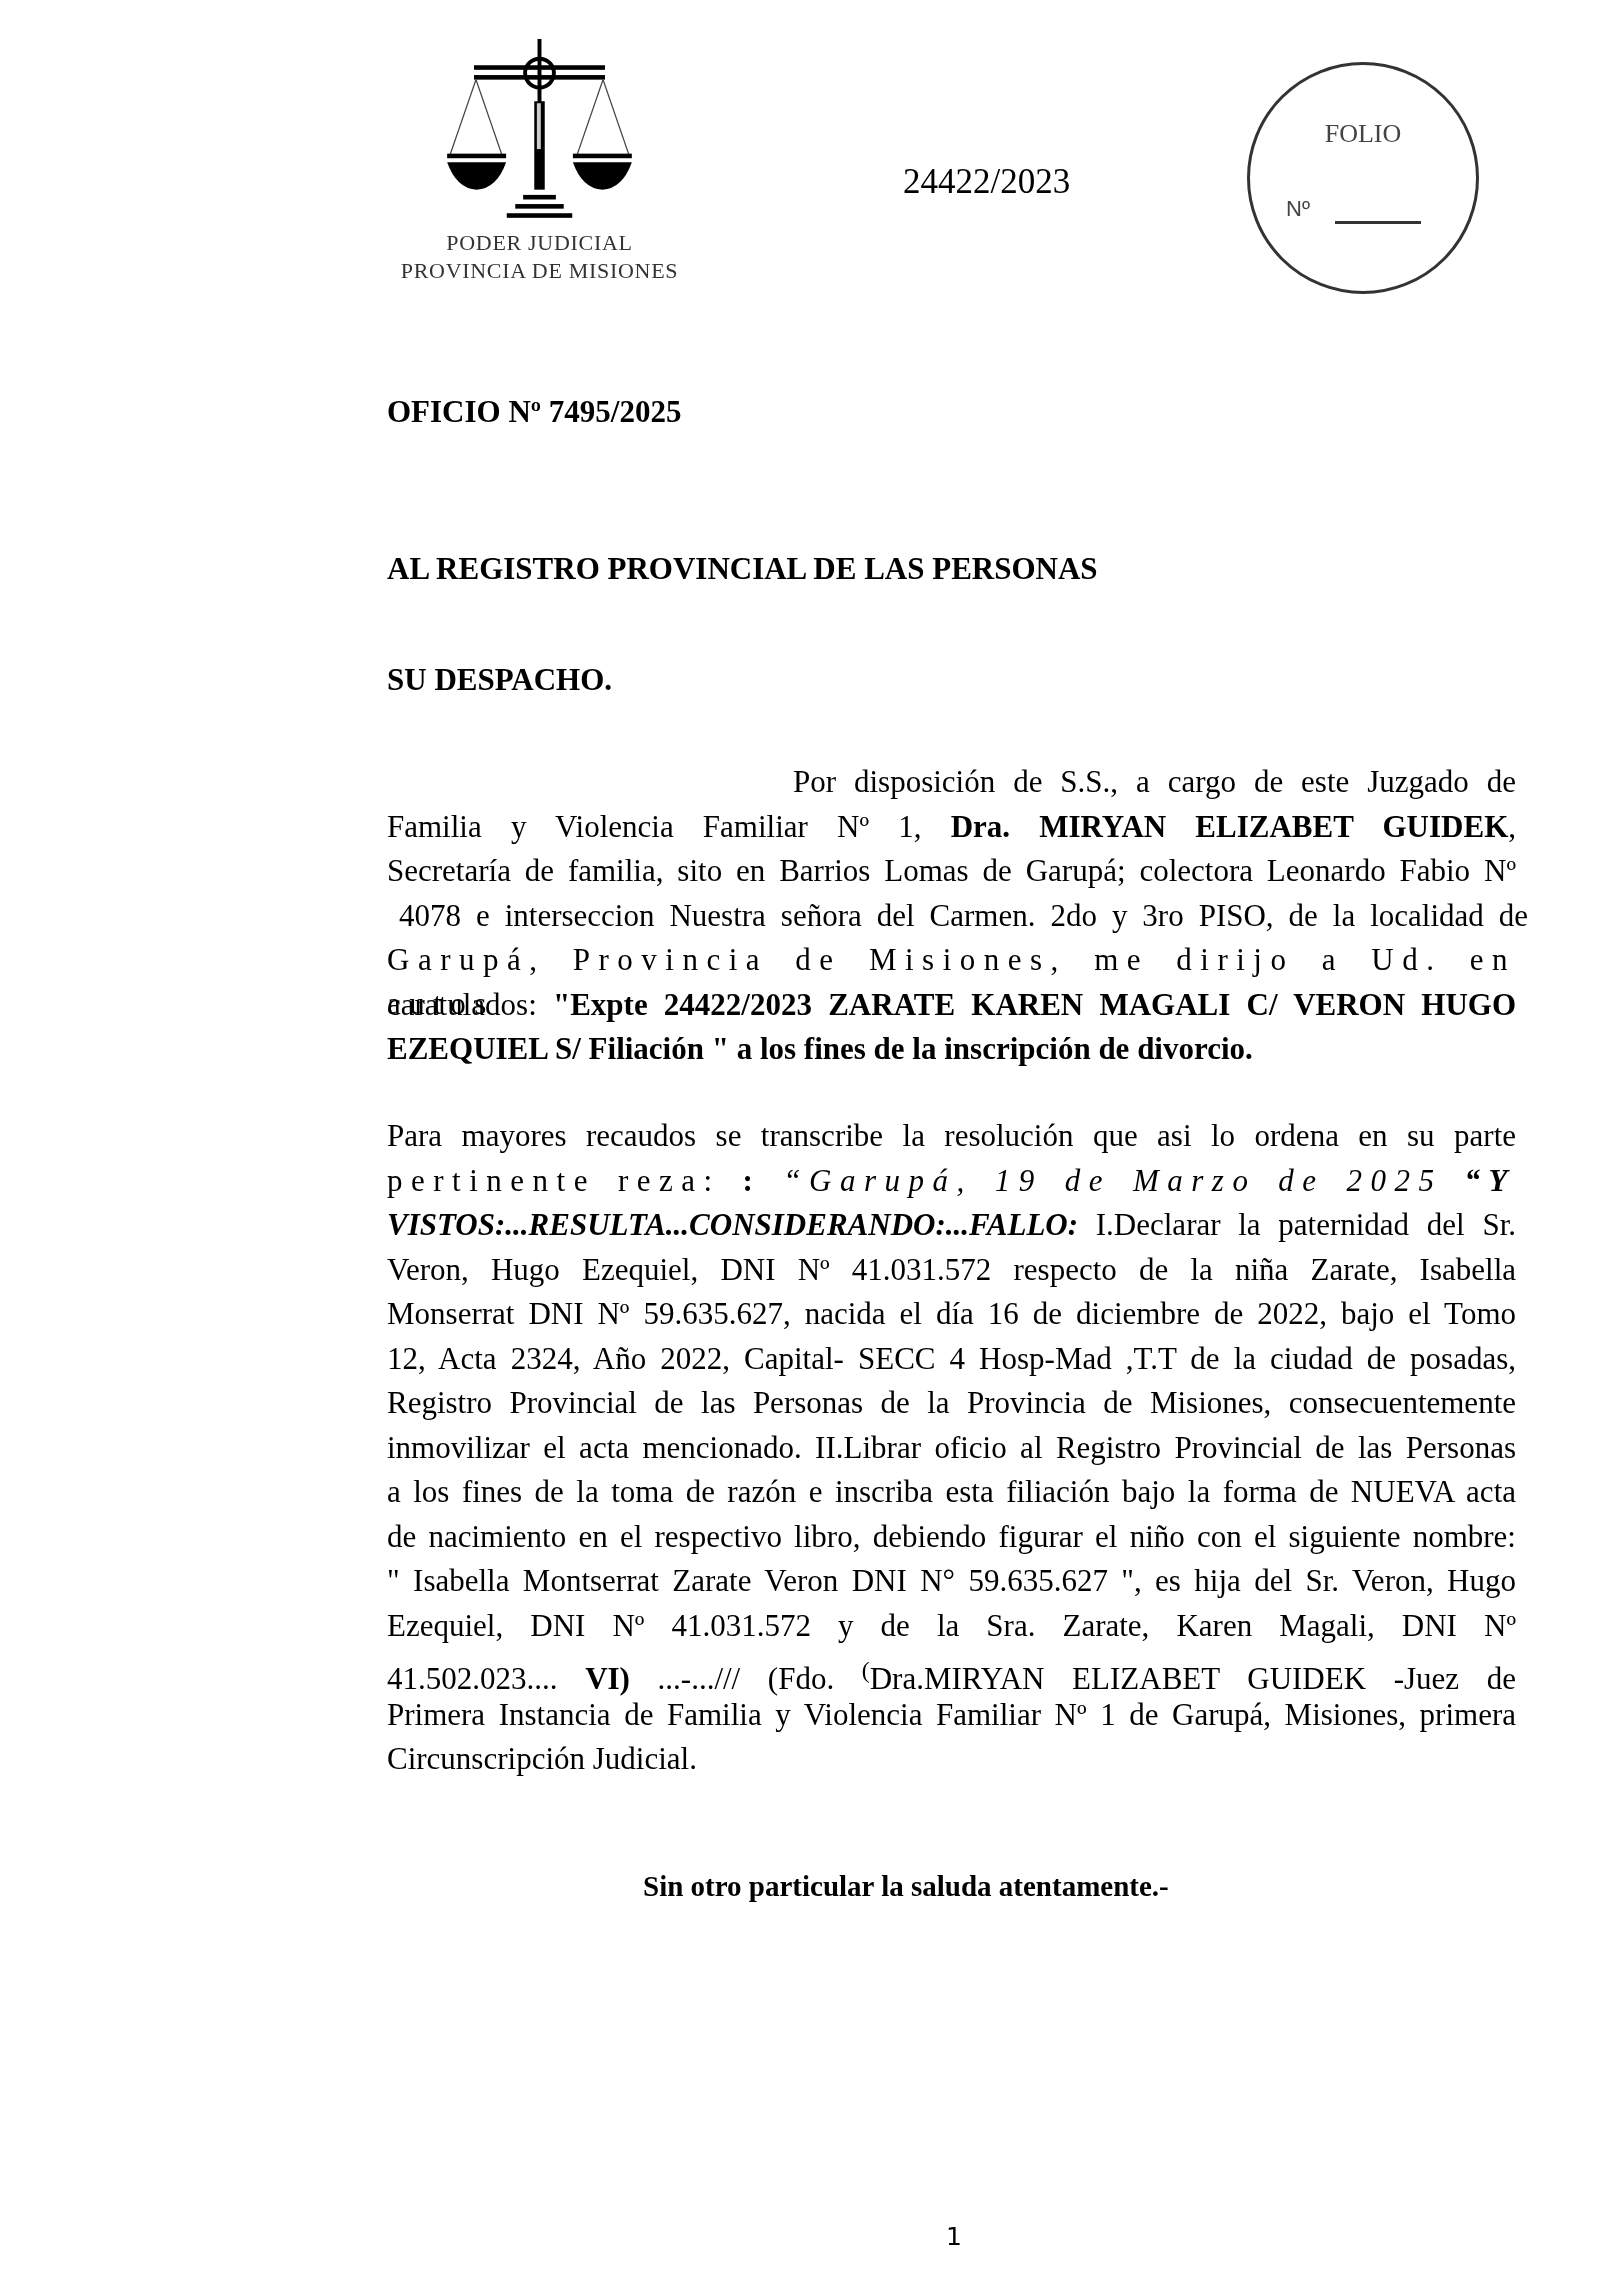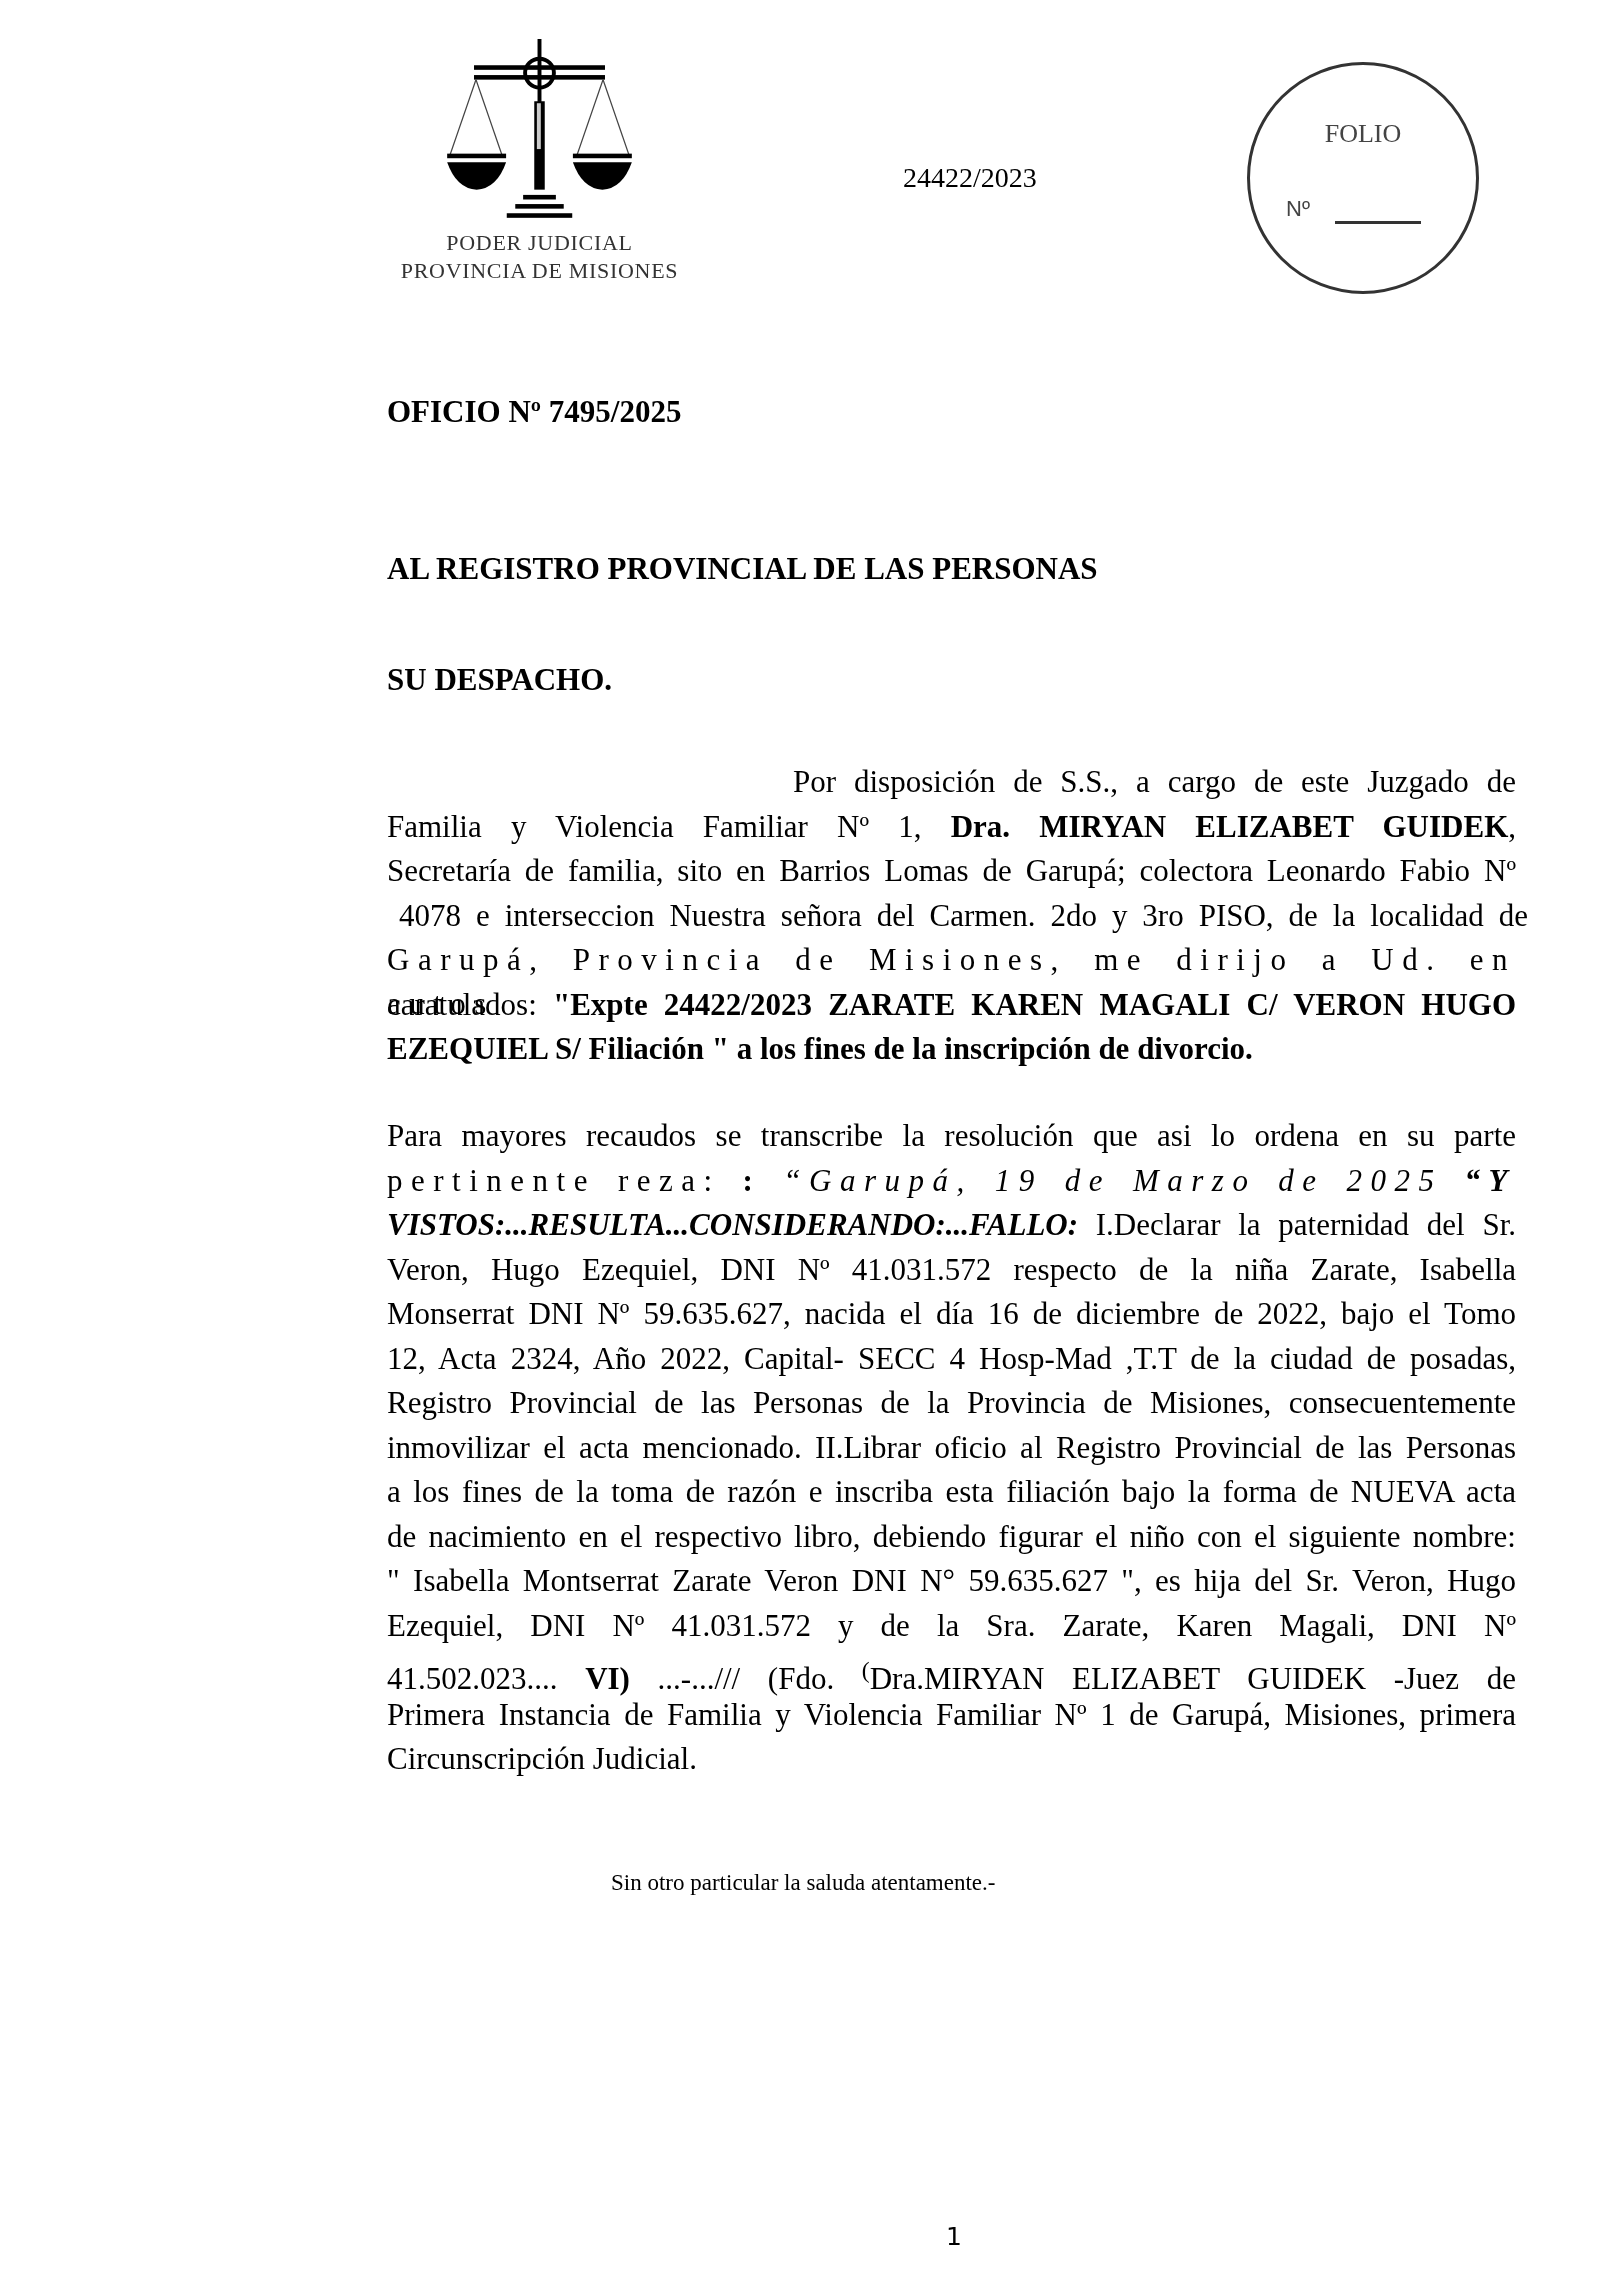--- a/index.html
+++ b/index.html
@@ -3,33 +3,33 @@
 <meta charset="utf-8">
 <style>
   html, body { margin: 0; padding: 0; background: #ffffff; }
   body { width: 1623px; height: 2295px; position: relative; overflow: hidden;
          font-family: "Liberation Serif", "DejaVu Serif", serif; color: #000; }
   .abs { position: absolute; }
   .logo { left: 399px; top: 39px; width: 281px; height: 255px; }
   .logo svg { position: absolute; left: 39px; top: 0; }
   .logo-text { position: absolute; left: 0; width: 281px; text-align: center;
                font-family: "Liberation Serif", serif; color: #333; font-size: 22px; letter-spacing: 0.7px; }
-  .case-number { left: 903px; top: 162px; font-size: 28px; }
+  .case-number { left: 903px; top: 162px; font-size: 35px; }
   .folio { left: 1247px; top: 62px; width: 232px; height: 232px; border: 3.3px solid #333;
            border-radius: 50%; box-sizing: border-box; }
   .folio-label { position: absolute; left: 0; width: 100%; top: 54px; text-align: center;
                  font-family: Liberation Serif, serif; font-size: 26px; color: #444; }
   .folio-no { position: absolute; left: 36px; top: 131px; font-family: "Liberation Sans", sans-serif;
               font-size: 22px; color: #444; }
   .folio-line { position: absolute; left: 85px; top: 156px; width: 86px; height: 2.6px; background: #333; }
   .line { position: absolute; left: 387px; width: 1129px; font-size: 31px; line-height: 44px; white-space: nowrap; }
   .just { text-align: justify; text-align-last: justify; white-space: normal; }
   .spread { letter-spacing: 8.5px; }
   b { font-weight: bold; }
-  .closing { position: absolute; left: 611px; top: 1870px; font-size: 23px; }
+  .closing { position: absolute; left: 643px; top: 1870px; font-size: 29px; font-weight: bold; }
   .page-num { position: absolute; left: 946px; top: 2222px; font-family: "DejaVu Sans", sans-serif; font-size: 25px; }
 </style>
 </head>
 <body>
 
 <div class="abs logo">
   <svg width="203" height="190" viewBox="0 0 310 290">
     <line x1="155" y1="0" x2="155" y2="225" stroke="#000" stroke-width="6"></line>
     <circle cx="155" cy="52" r="22" fill="none" stroke="#000" stroke-width="6"></circle>
     <rect x="55" y="40" width="200" height="7" fill="#000"></rect>

